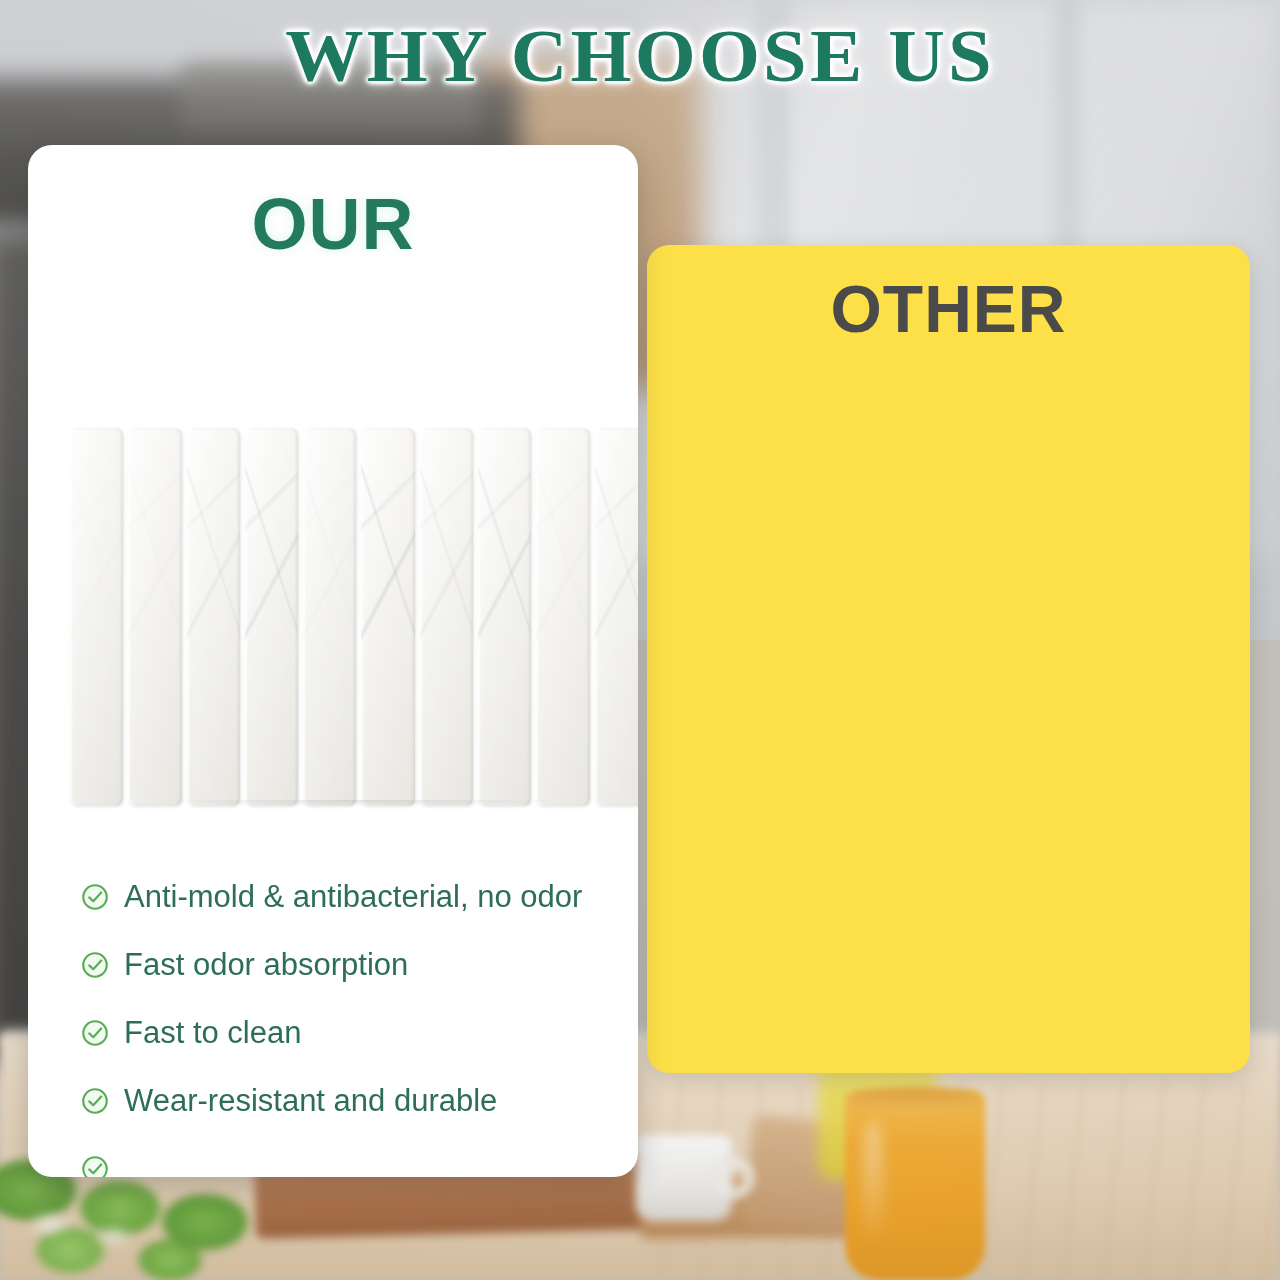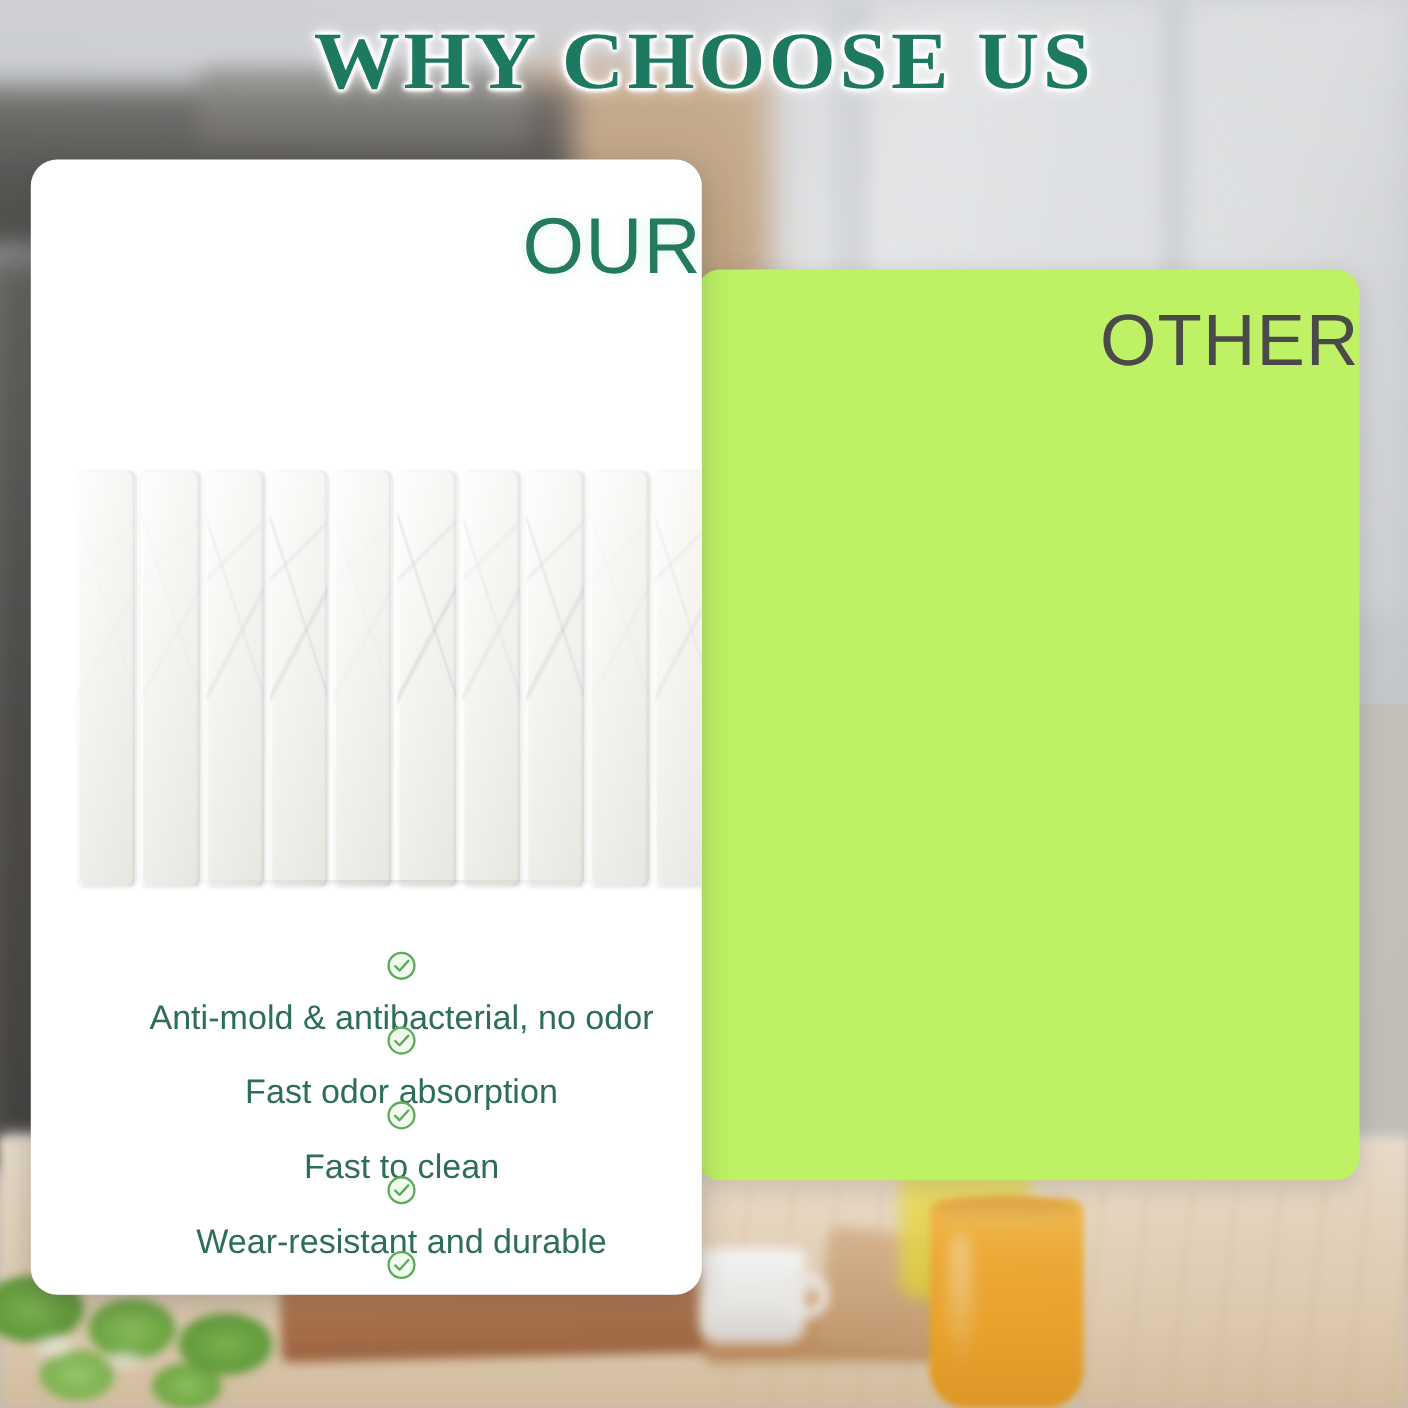--- a/index.html
+++ b/index.html
@@ -175,36 +175,36 @@
     text-shadow:
       0 0 5px #ffffff, 0 0 5px #ffffff, 0 0 9px #ffffff,
       2px 0 4px #ffffff, -2px 0 4px #ffffff,
       0 2px 4px #ffffff, 0 -2px 4px #ffffff,
       0 0 16px rgba(255,255,255,.9);
     white-space:nowrap;
   }
 
   
   #other-card {
-    position:absolute; left:633px; top:245px; width:603px; height:828px;
-    background:#bef264;
+    position:absolute; left:647px; top:245px; width:603px; height:828px;
+    background:#fde047;
     border-radius:22px;
     box-shadow:0 6px 22px rgba(80,80,80,.22);
   }
   #our-card {
     position:absolute; left:28px; top:145px; width:610px; height:1032px;
     background:#ffffff;
     border-radius:24px;
     box-shadow:0 8px 28px rgba(60,60,60,.28);
     overflow:hidden;
   }
 
   .card-title {
-    text-align:right;
-    font-weight:400;
+    text-align:center;
+    font-weight:700;
     letter-spacing:1px;
   }
   #our-title {
     margin-top:38px;
     font-size:72px;
     color:#237a5e;
     text-shadow:0 0 12px rgba(220,245,235,.9);
   }
   #other-title {
     margin-top:26px;
@@ -248,21 +248,20 @@
     background:radial-gradient(ellipse 280px 9px at 50% 0%, rgba(120,118,112,.18), rgba(120,118,112,0) 72%);
   }
 
   
   #our-list {
     position:absolute; left:52px; top:718px; width:570px;
   }
   .our-item {
     display:flex; align-items:center; gap:14px;
     height:68px;
-    flex-direction:column;
   }
   .our-item .txt {
     font-size:31px; color:#2c6e59; font-weight:400; white-space:nowrap;
   }
   .check-icon { flex:0 0 30px; width:30px; height:30px; display:block; }
 </style>
 </head>
 <body>
 
 <div id="bg">

